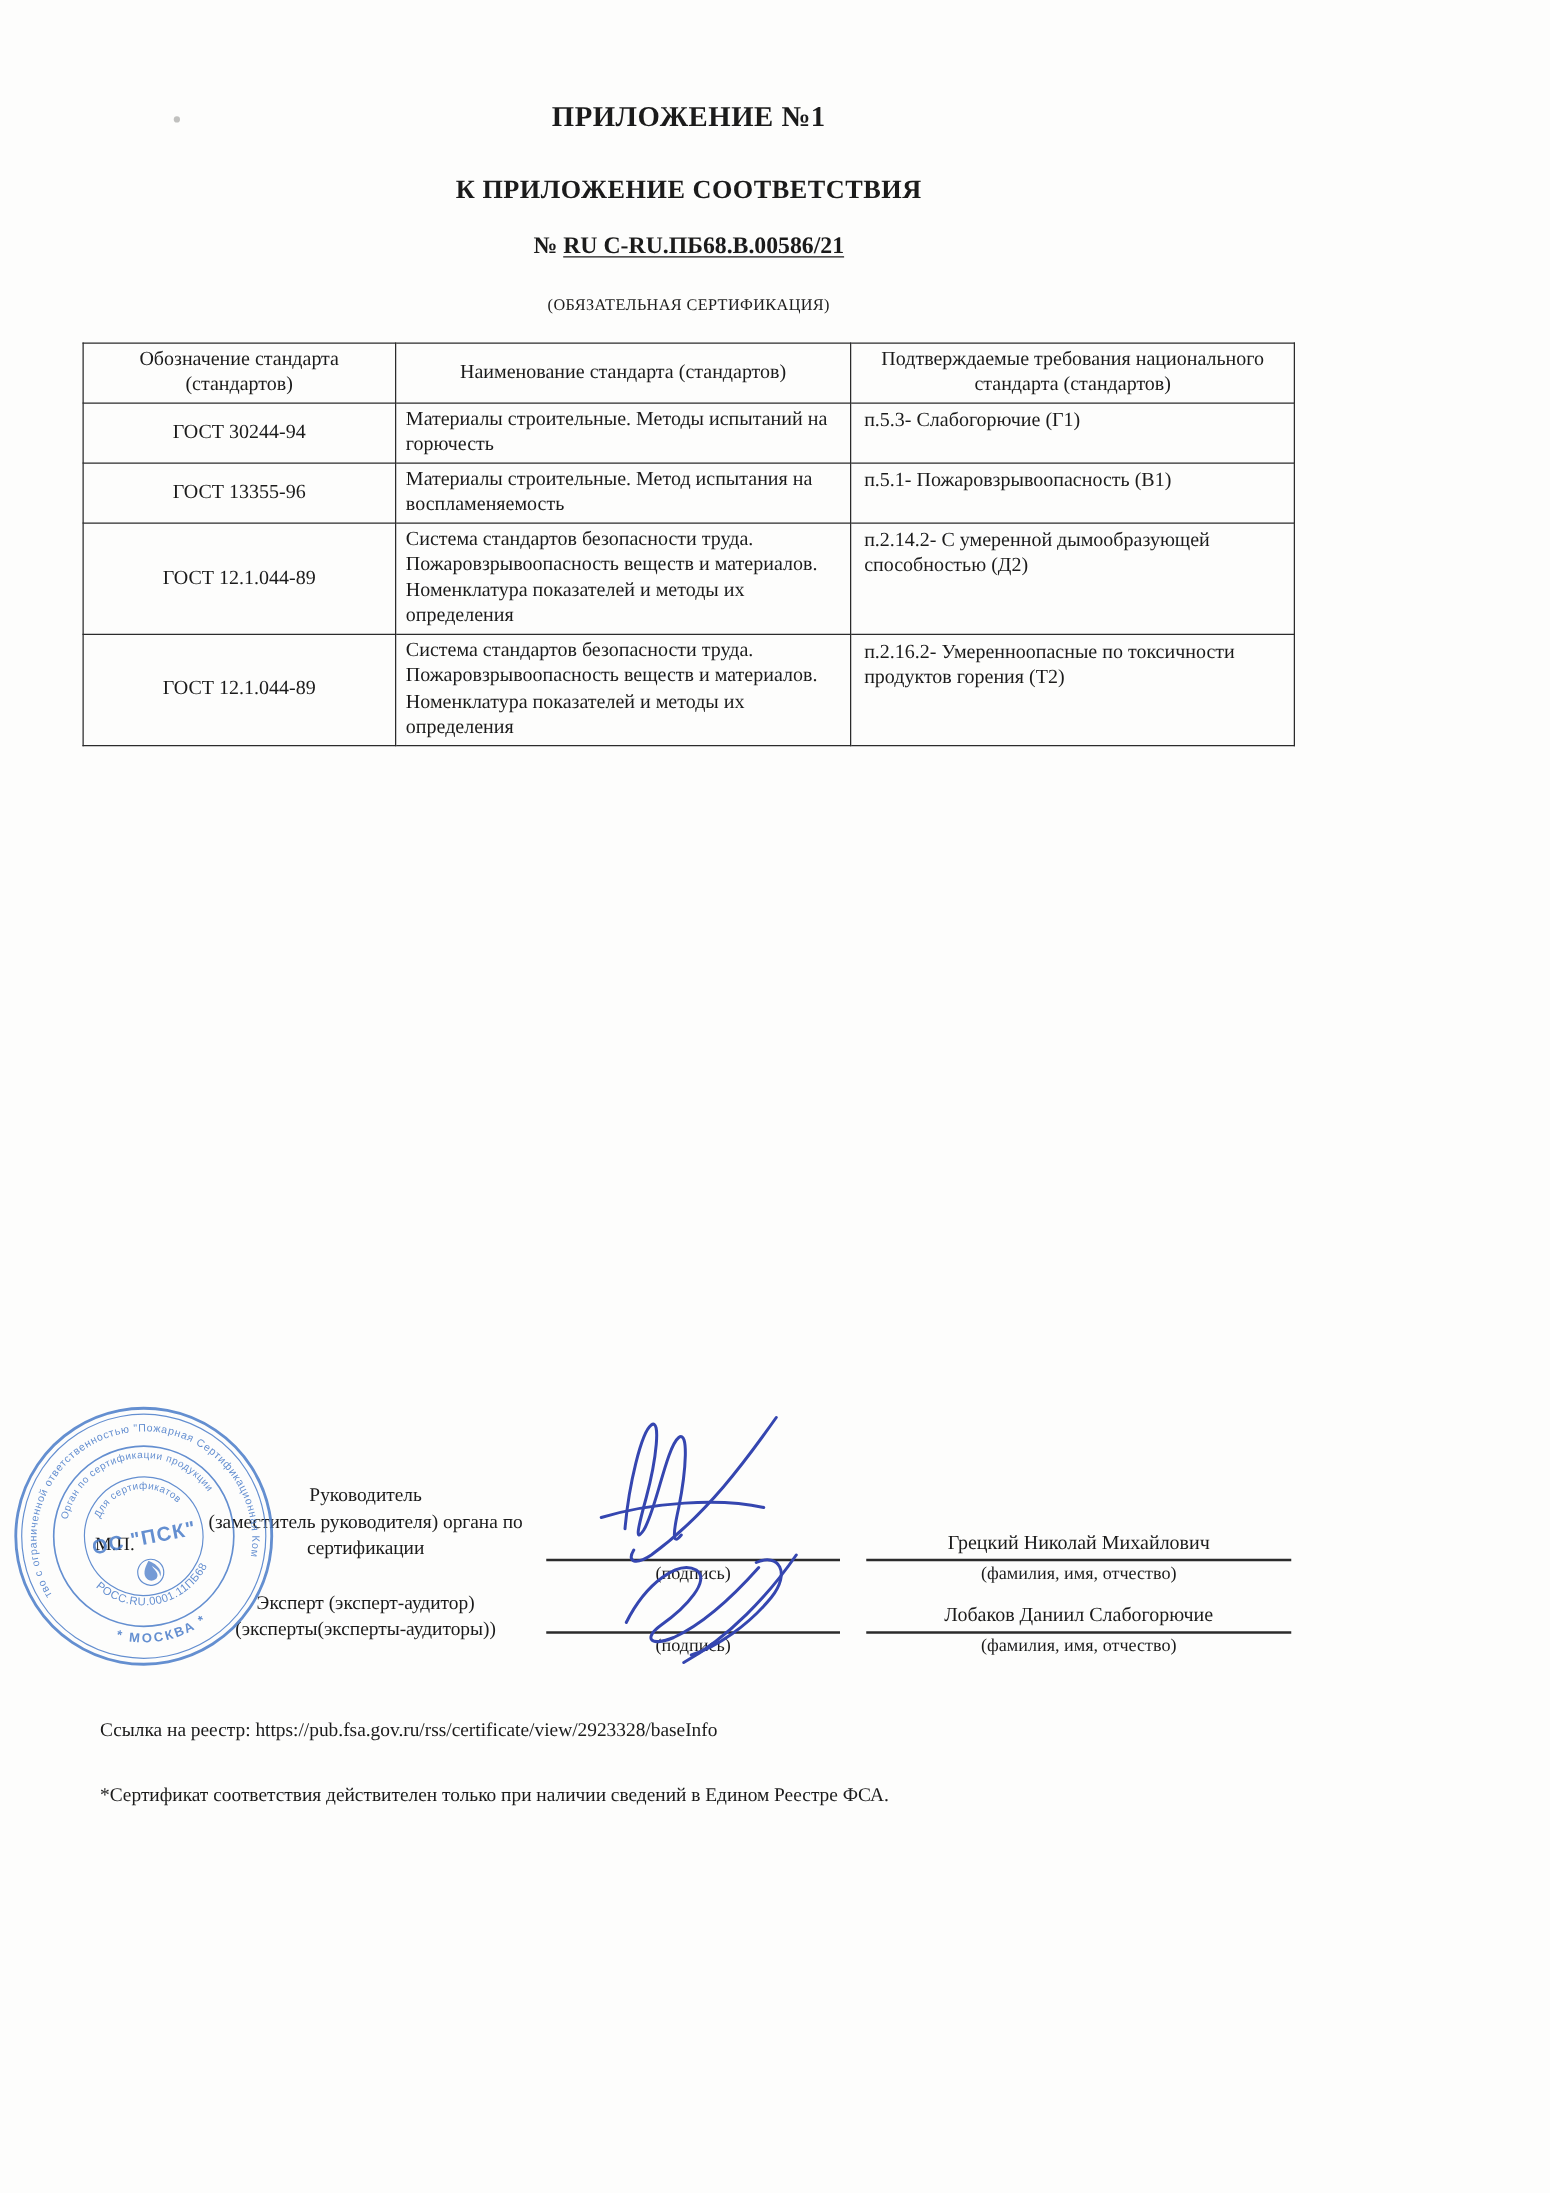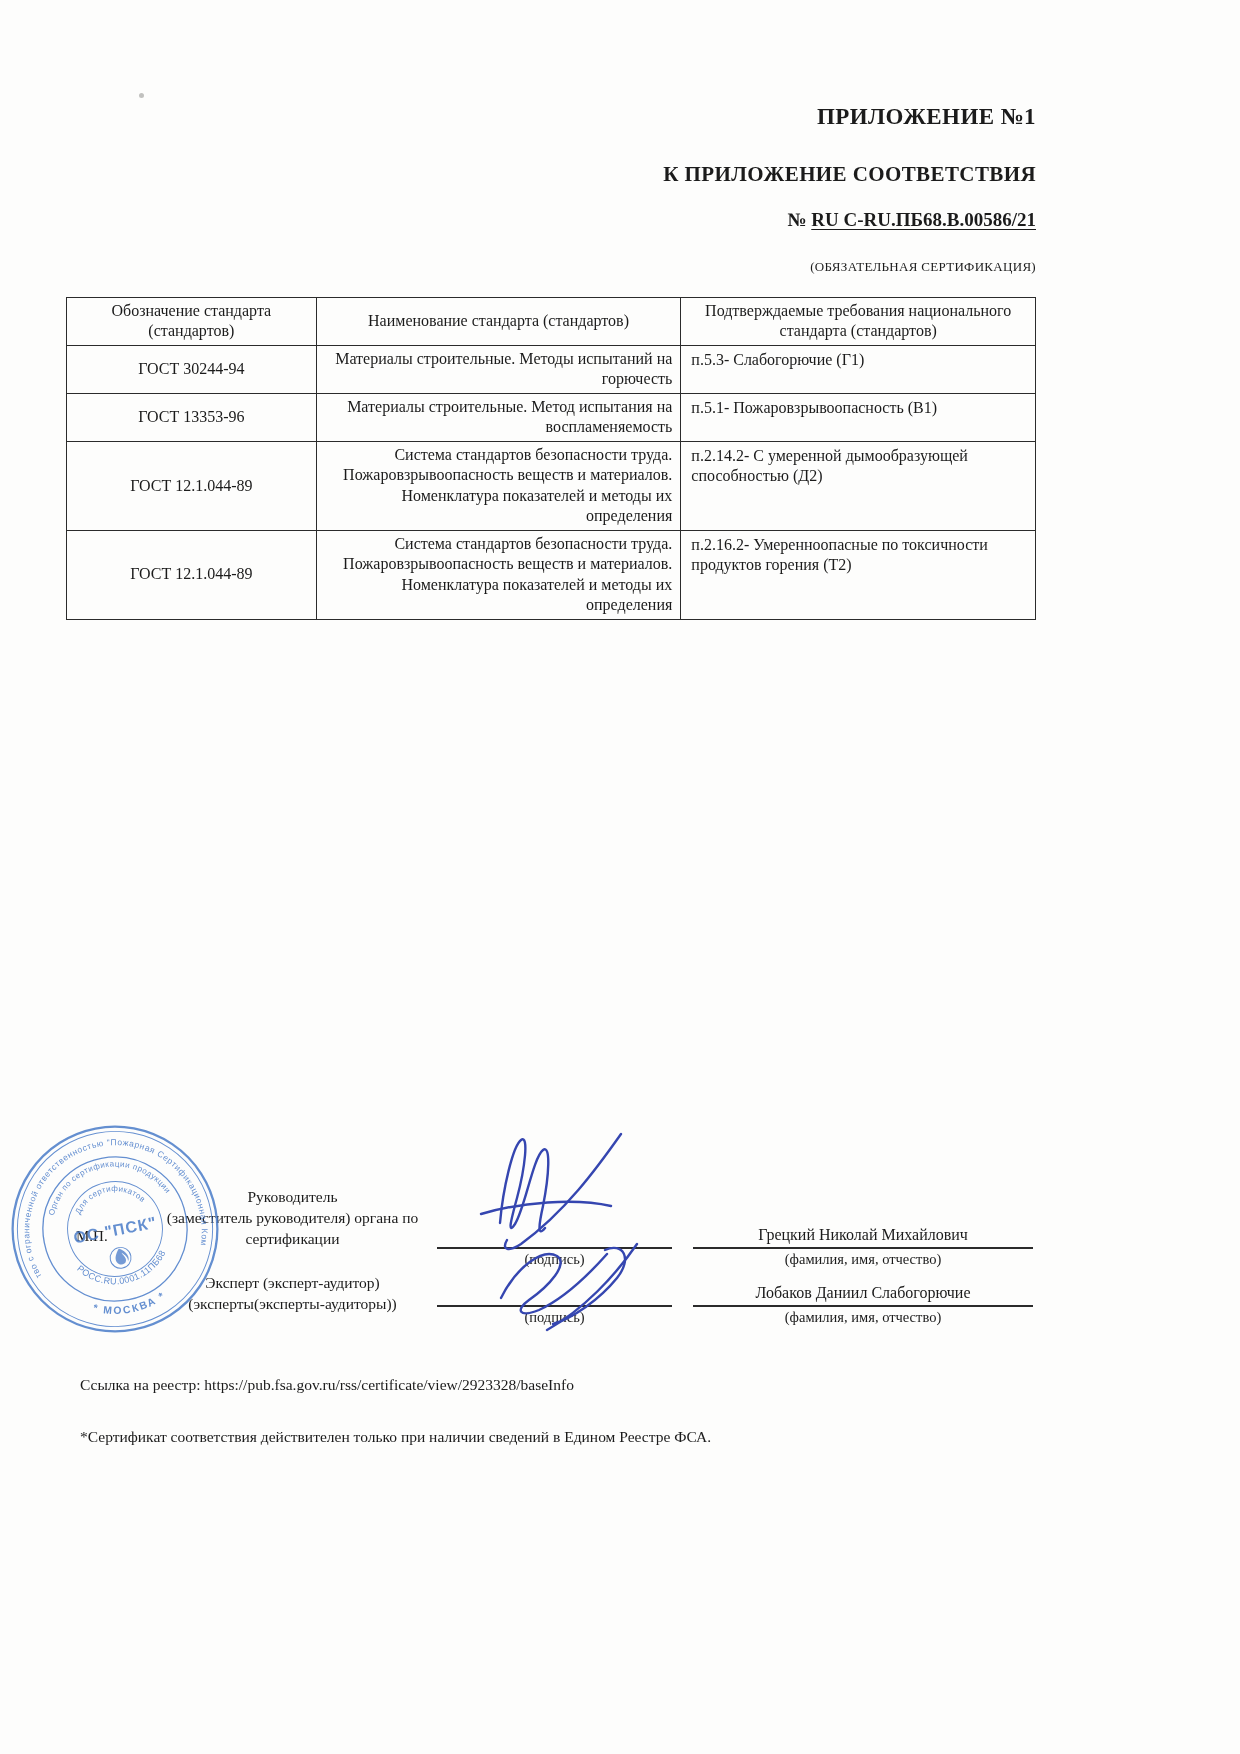--- a/index.html
+++ b/index.html
@@ -6,39 +6,39 @@
   html,body { background:#ffffff; }
   body { font-family:"Liberation Serif","DejaVu Serif",serif; color:#1b1b1b; }
   .page {
     position:relative; width:1240px; height:1754px; margin:0 auto;
     background:#fdfdfc; overflow:hidden;
   }
   .speck { position:absolute; left:139px; top:93px; width:5px; height:5px;
     border-radius:50%; background:#9a9a96; opacity:.6; }
 
   
-  .top-section { width:970px; margin-left:66px; padding-top:104px; text-align:right; }
+  .top-section { width:970px; margin-left:66px; padding-top:81px; text-align:center; }
   .doc-title { font-size:23px; font-weight:bold; letter-spacing:.4px; }
   .doc-subtitle { font-size:21px; font-weight:bold; margin-top:32px; letter-spacing:.4px; }
   .doc-number { font-size:19px; font-weight:bold; margin-top:22px; }
   .doc-number .num-val { text-decoration:underline; text-underline-offset:3px; }
   .cert-type { font-size:13px; margin-top:28px; letter-spacing:.3px; }
 
   
   table.std-table {
     width:970px; margin:22px 0 0 66px; border-collapse:collapse;
     font-size:16px; line-height:1.28;
   }
   .std-table th, .std-table td { border:1px solid #2b2b2b; padding:3px 8px; }
   .std-table th { font-weight:normal; height:44px; vertical-align:middle; text-align:center; }
   .std-table col.c1 { width:250px; }
   .std-table col.c2 { width:365px; }
   .std-table col.c3 { width:355px; }
   .std-table td.cell-std { text-align:center; vertical-align:middle; }
-  .std-table td.cell-name { text-align:right; vertical-align:middle; }
+  .std-table td.cell-name { text-align:left; vertical-align:middle; }
   .std-table td.cell-req { text-align:left; vertical-align:top; padding:4px 10px; }
   .std-table tr.h42 { height:42px; }
   .std-table tr.h82 { height:82px; }
 
   
   .abs { position:absolute; }
   .mp-label { left:76px; top:1228px; font-size:15px; z-index:1; }
   .role-head { left:145px; top:1186px; width:295px; text-align:center;
     font-size:15.5px; line-height:21px; z-index:1; }
   .role-expert { left:150px; top:1272px; width:285px; text-align:center;
@@ -103,21 +103,21 @@
         <th>Подтверждаемые требования национального стандарта (стандартов)</th>
       </tr>
     </thead>
     <tbody>
       <tr class="h42">
         <td class="cell-std">ГОСТ 30244-94</td>
         <td class="cell-name">Материалы строительные. Методы испытаний на горючесть</td>
         <td class="cell-req">п.5.3- Слабогорючие (Г1)</td>
       </tr>
       <tr class="h42">
-        <td class="cell-std">ГОСТ 13353-96</td>
+        <td class="cell-std">ГОСТ 13355-96</td>
         <td class="cell-name">Материалы строительные. Метод испытания на воспламеняемость</td>
         <td class="cell-req">п.5.1- Пожаровзрывоопасность (В1)</td>
       </tr>
       <tr class="h82">
         <td class="cell-std">ГОСТ 12.1.044-89</td>
         <td class="cell-name">Система стандартов безопасности труда. Пожаровзрывоопасность веществ и материалов. Номенклатура показателей и методы их определения</td>
         <td class="cell-req">п.2.14.2- С умеренной дымообразующей способностью (Д2)</td>
       </tr>
       <tr class="h82">
         <td class="cell-std">ГОСТ 12.1.044-89</td>

